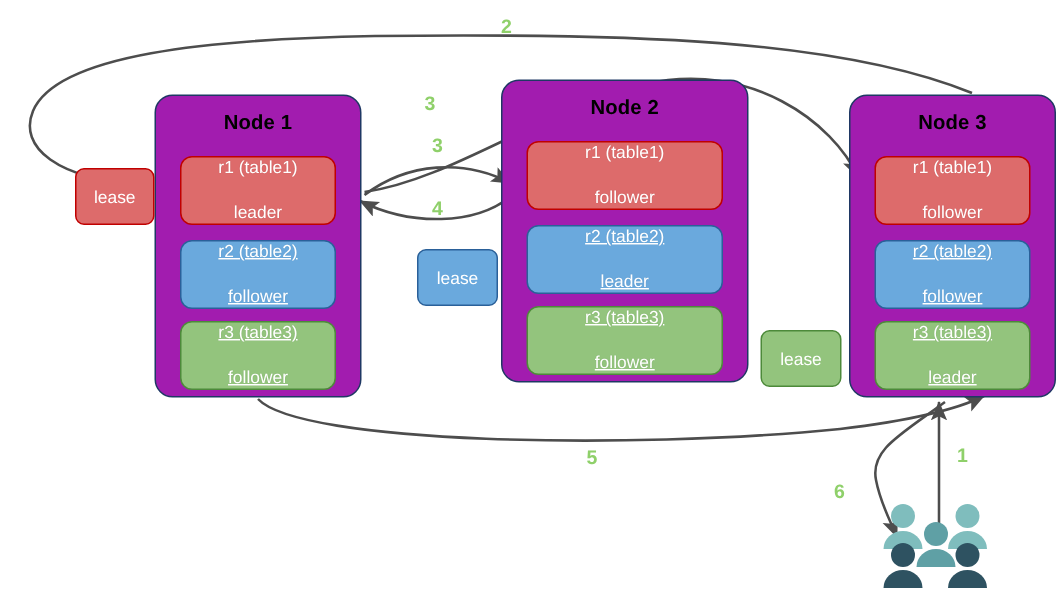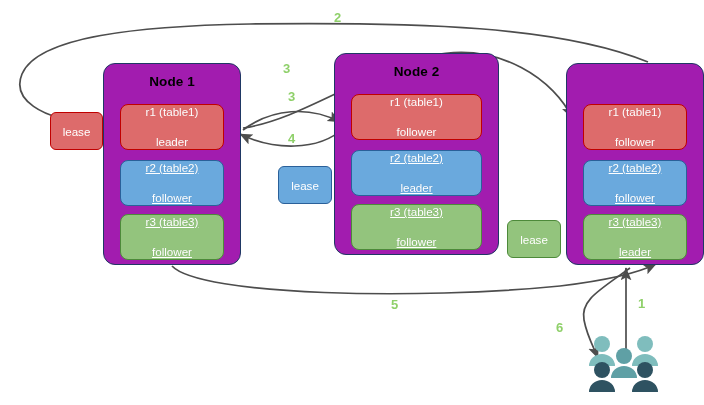--- a/index.html
+++ b/index.html
@@ -148,20 +148,21 @@
       <span class="l1">r2 (table2)</span>
       <span class="l2">leader</span>
     </div>
     <div class="replica rep-green" style="top:150px;">
       <span class="l1">r3 (table3)</span>
       <span class="l2">follower</span>
     </div>
   </div>
 
   <div class="node-box" style="left:566px; top:63px; width:138px; height:202px;">
+    <div class="node-title">Node 3</div>
     <div class="replica rep-red" style="top:40px;">
       <span class="l1">r1 (table1)</span>
       <span class="l2">follower</span>
     </div>
     <div class="replica rep-blue" style="top:96px;">
       <span class="l1">r2 (table2)</span>
       <span class="l2">follower</span>
     </div>
     <div class="replica rep-green" style="top:150px;">
       <span class="l1">r3 (table3)</span>

